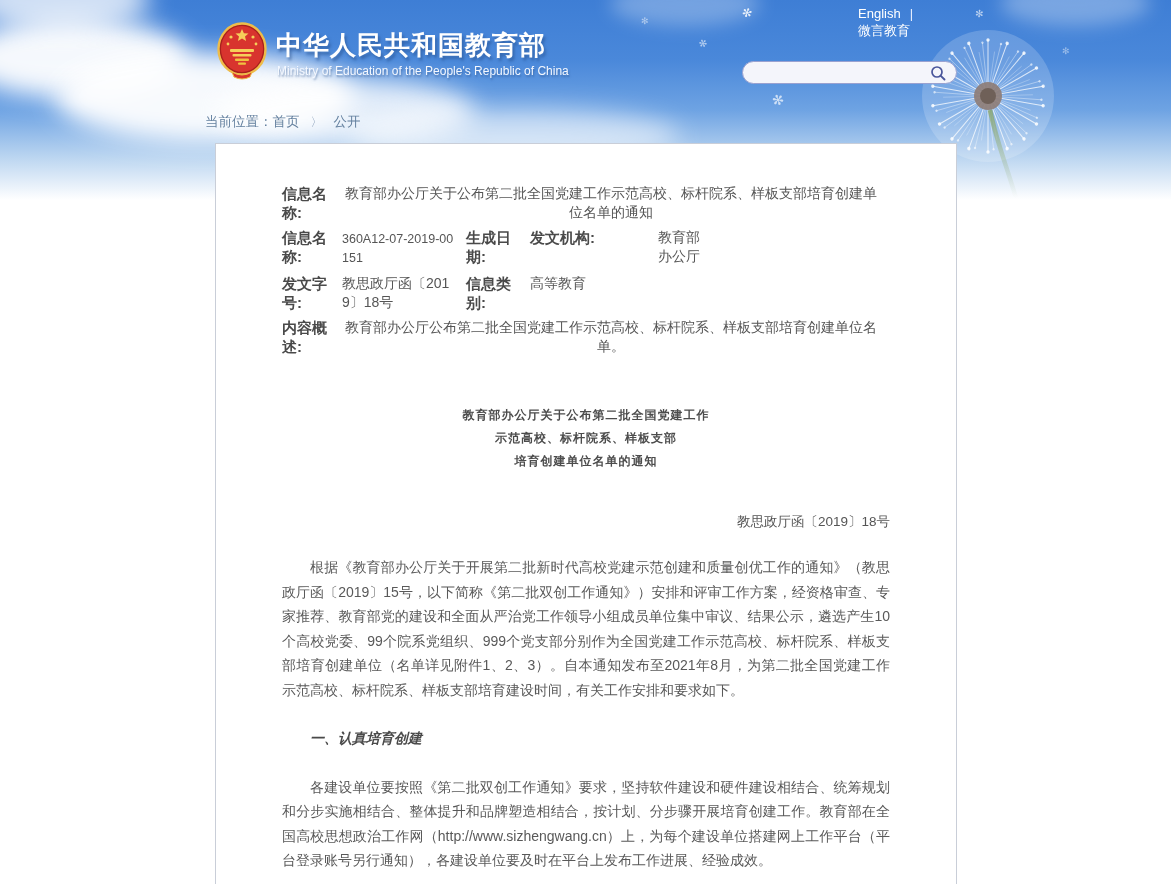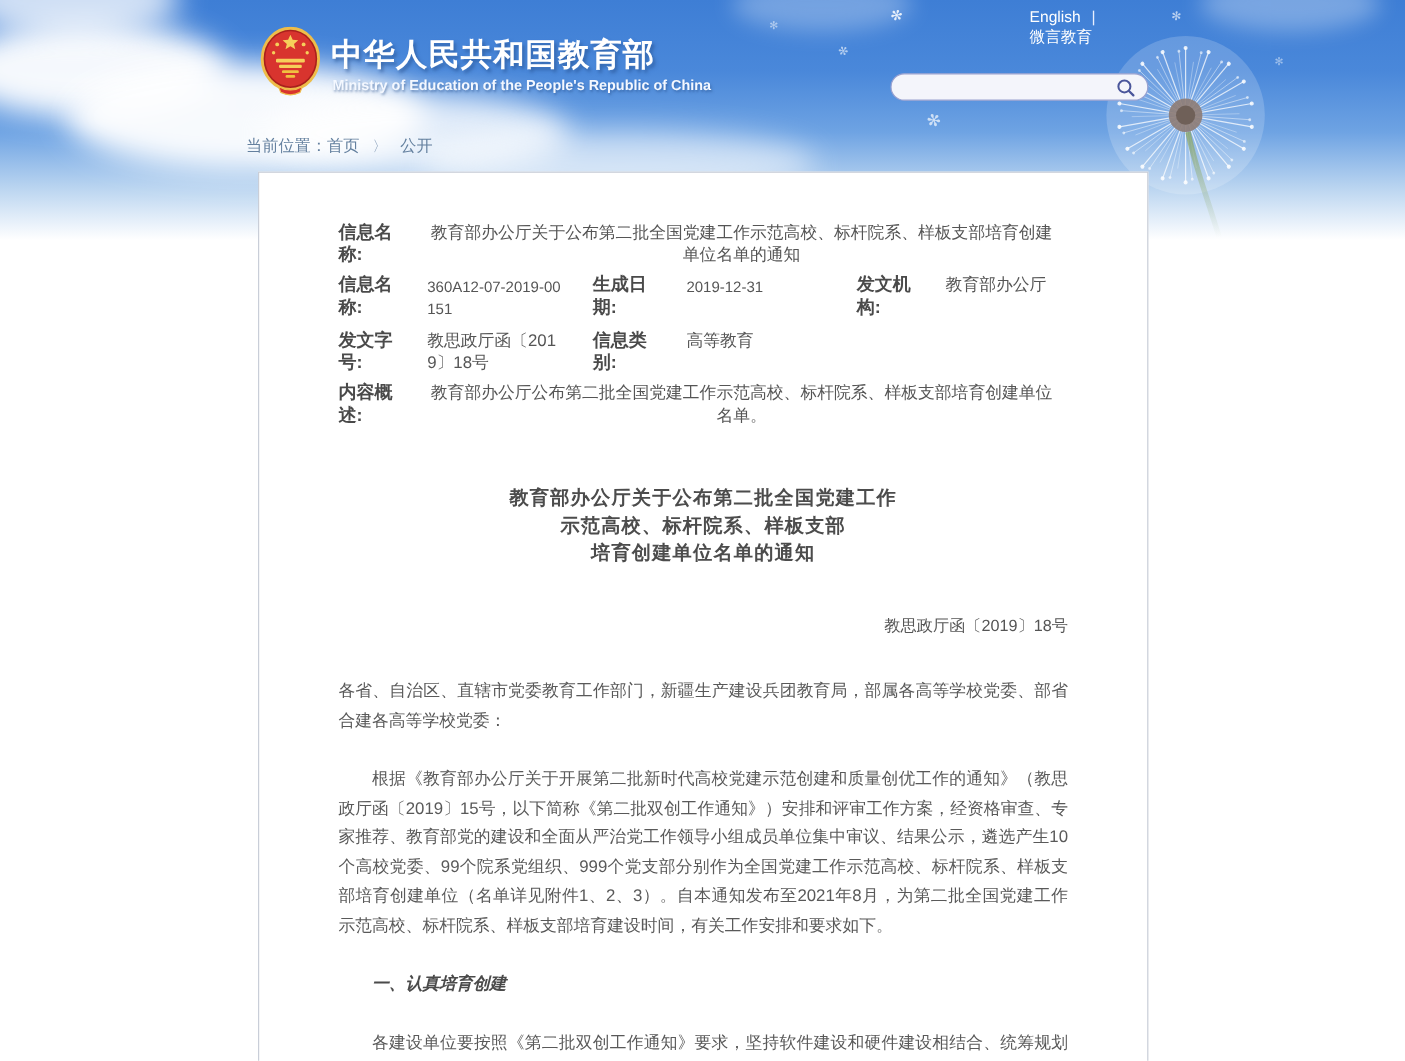--- a/index.html
+++ b/index.html
@@ -27,21 +27,21 @@
   .s4 { left:641px; top:16px; font-size:9px;  opacity:.6; }
   .s5 { left:975px; top:8px;  font-size:10px; opacity:.75; transform:rotate(65deg); }
   .s6 { left:1062px; top:46px; font-size:9px; opacity:.55; }
 
   .dandelion { position:absolute; left:898px; top:6px; }
 
   
   .emblem { position:absolute; left:216px; top:22px; }
   .site-title { position:absolute; left:276px; top:28px; font-size:26px; font-weight:bold;
                 color:#ffffff; letter-spacing:1px; text-shadow:2px 3px 3px rgba(35,75,135,.55); white-space:nowrap; }
-  .site-sub { position:absolute; left:277px; top:64px; font-size:12px; font-weight:700;
+  .site-sub { position:absolute; left:277px; top:64px; font-size:12px; font-weight:400;
               color:#f4f8ff; text-shadow:1px 2px 2px rgba(35,75,135,.5); white-space:nowrap; }
   .top-links { position:absolute; left:858px; top:5px; color:#fff; font-size:13px; line-height:17px; }
   .top-links a { color:#fff; text-decoration:none; cursor:pointer; }
   .tl-divider { margin-left:9px; color:#e8efff; }
 
   .searchbar { position:absolute; left:742px; top:61px; width:215px; height:23px;
                background:#f4f5fb; border:1px solid #99a1d0; border-radius:12px;
                display:flex; align-items:center; }
   .searchbar input { flex:1; height:100%; border:none; outline:none; background:transparent;
                      padding:0 4px 0 12px; font-size:12px; color:#334; }
@@ -53,28 +53,28 @@
   .breadcrumb a { color:#64809f; text-decoration:none; cursor:pointer; }
   .bc-sep { margin:0 11px; color:#8aa0ba; font-size:12px; }
 
   
   .panel { position:absolute; left:215px; top:143px; width:742px; height:780px;
            background:#ffffff; border:1px solid #c9ced8; }
   .panel-inner { padding:40px 66px 0 66px; }
 
   
   .meta-row { display:grid; grid-template-columns:60px 124px 64px 128px 60px 1fr;
-              margin-bottom:6px;gap:14px; }
+              margin-bottom:6px; }
   .m-label { font-size:15px; font-weight:bold; color:#4a4a4a; line-height:19px; padding-right:8px; }
   .m-val { font-size:14px; color:#555; line-height:19px; word-break:break-all; padding-right:10px; }
   .m-val.num { font-size:12.5px; padding-top:2px; }
   .m-span { grid-column:2 / 7;text-align:center; }
 
   
-  .doc-title { margin-top:48px; text-align:center; font-size:16px; font-weight:bold;
+  .doc-title { margin-top:48px; text-align:center; font-size:12px; font-weight:bold;
                color:#4c4c4c; line-height:23px; letter-spacing:1px; }
   .doc-number { margin-top:40px; text-align:right; font-size:13.5px; color:#555; }
   .salutation { margin-top:32px; font-size:14px; color:#595959; line-height:24.5px; text-align:justify; }
   .para { margin-top:24px; font-size:14px; color:#595959; line-height:24.5px;
           text-indent:2em; text-align:justify; }
   .section-heading { margin-top:24px; font-size:14px; font-weight:bold; color:#4a4a4a;
                      text-indent:2em; line-height:24.5px;font-style:italic; }
 </style>
 </head>
 <body>
@@ -185,21 +185,20 @@
 
       <div class="meta">
         <div class="meta-row">
           <div class="m-label">信息名称:</div>
           <div class="m-val m-span">教育部办公厅关于公布第二批全国党建工作示范高校、标杆院系、样板支部培育创建单位名单的通知</div>
         </div>
         <div class="meta-row">
           <div class="m-label">信息名称:</div>
           <div class="m-val num">360A12-07-2019-00151</div>
           <div class="m-label">生成日期:</div>
-          <div class="m-val num">2019-12-31</div>
           <div class="m-label">发文机构:</div>
           <div class="m-val">教育部办公厅</div>
         </div>
         <div class="meta-row">
           <div class="m-label">发文字号:</div>
           <div class="m-val">教思政厅函〔2019〕18号</div>
           <div class="m-label">信息类别:</div>
           <div class="m-val">高等教育</div>
         </div>
         <div class="meta-row">
@@ -209,21 +208,20 @@
       </div>
 
       <div class="doc-title">
         <div>教育部办公厅关于公布第二批全国党建工作</div>
         <div>示范高校、标杆院系、样板支部</div>
         <div>培育创建单位名单的通知</div>
       </div>
 
       <div class="doc-number">教思政厅函〔2019〕18号</div>
 
-      <div class="salutation">各省、自治区、直辖市党委教育工作部门，新疆生产建设兵团教育局，部属各高等学校党委、部省合建各高等学校党委：</div>
 
       <div class="para">根据《教育部办公厅关于开展第二批新时代高校党建示范创建和质量创优工作的通知》（教思政厅函〔2019〕15号，以下简称《第二批双创工作通知》）安排和评审工作方案，经资格审查、专家推荐、教育部党的建设和全面从严治党工作领导小组成员单位集中审议、结果公示，遴选产生10个高校党委、99个院系党组织、999个党支部分别作为全国党建工作示范高校、标杆院系、样板支部培育创建单位（名单详见附件1、2、3）。自本通知发布至2021年8月，为第二批全国党建工作示范高校、标杆院系、样板支部培育建设时间，有关工作安排和要求如下。</div>
 
       <div class="section-heading">一、认真培育创建</div>
 
       <div class="para">各建设单位要按照《第二批双创工作通知》要求，坚持软件建设和硬件建设相结合、统筹规划和分步实施相结合、整体提升和品牌塑造相结合，按计划、分步骤开展培育创建工作。教育部在全国高校思想政治工作网（http://www.sizhengwang.cn）上，为每个建设单位搭建网上工作平台（平台登录账号另行通知），各建设单位要及时在平台上发布工作进展、经验成效。</div>
 
     </div>
   </div>
 </div>

